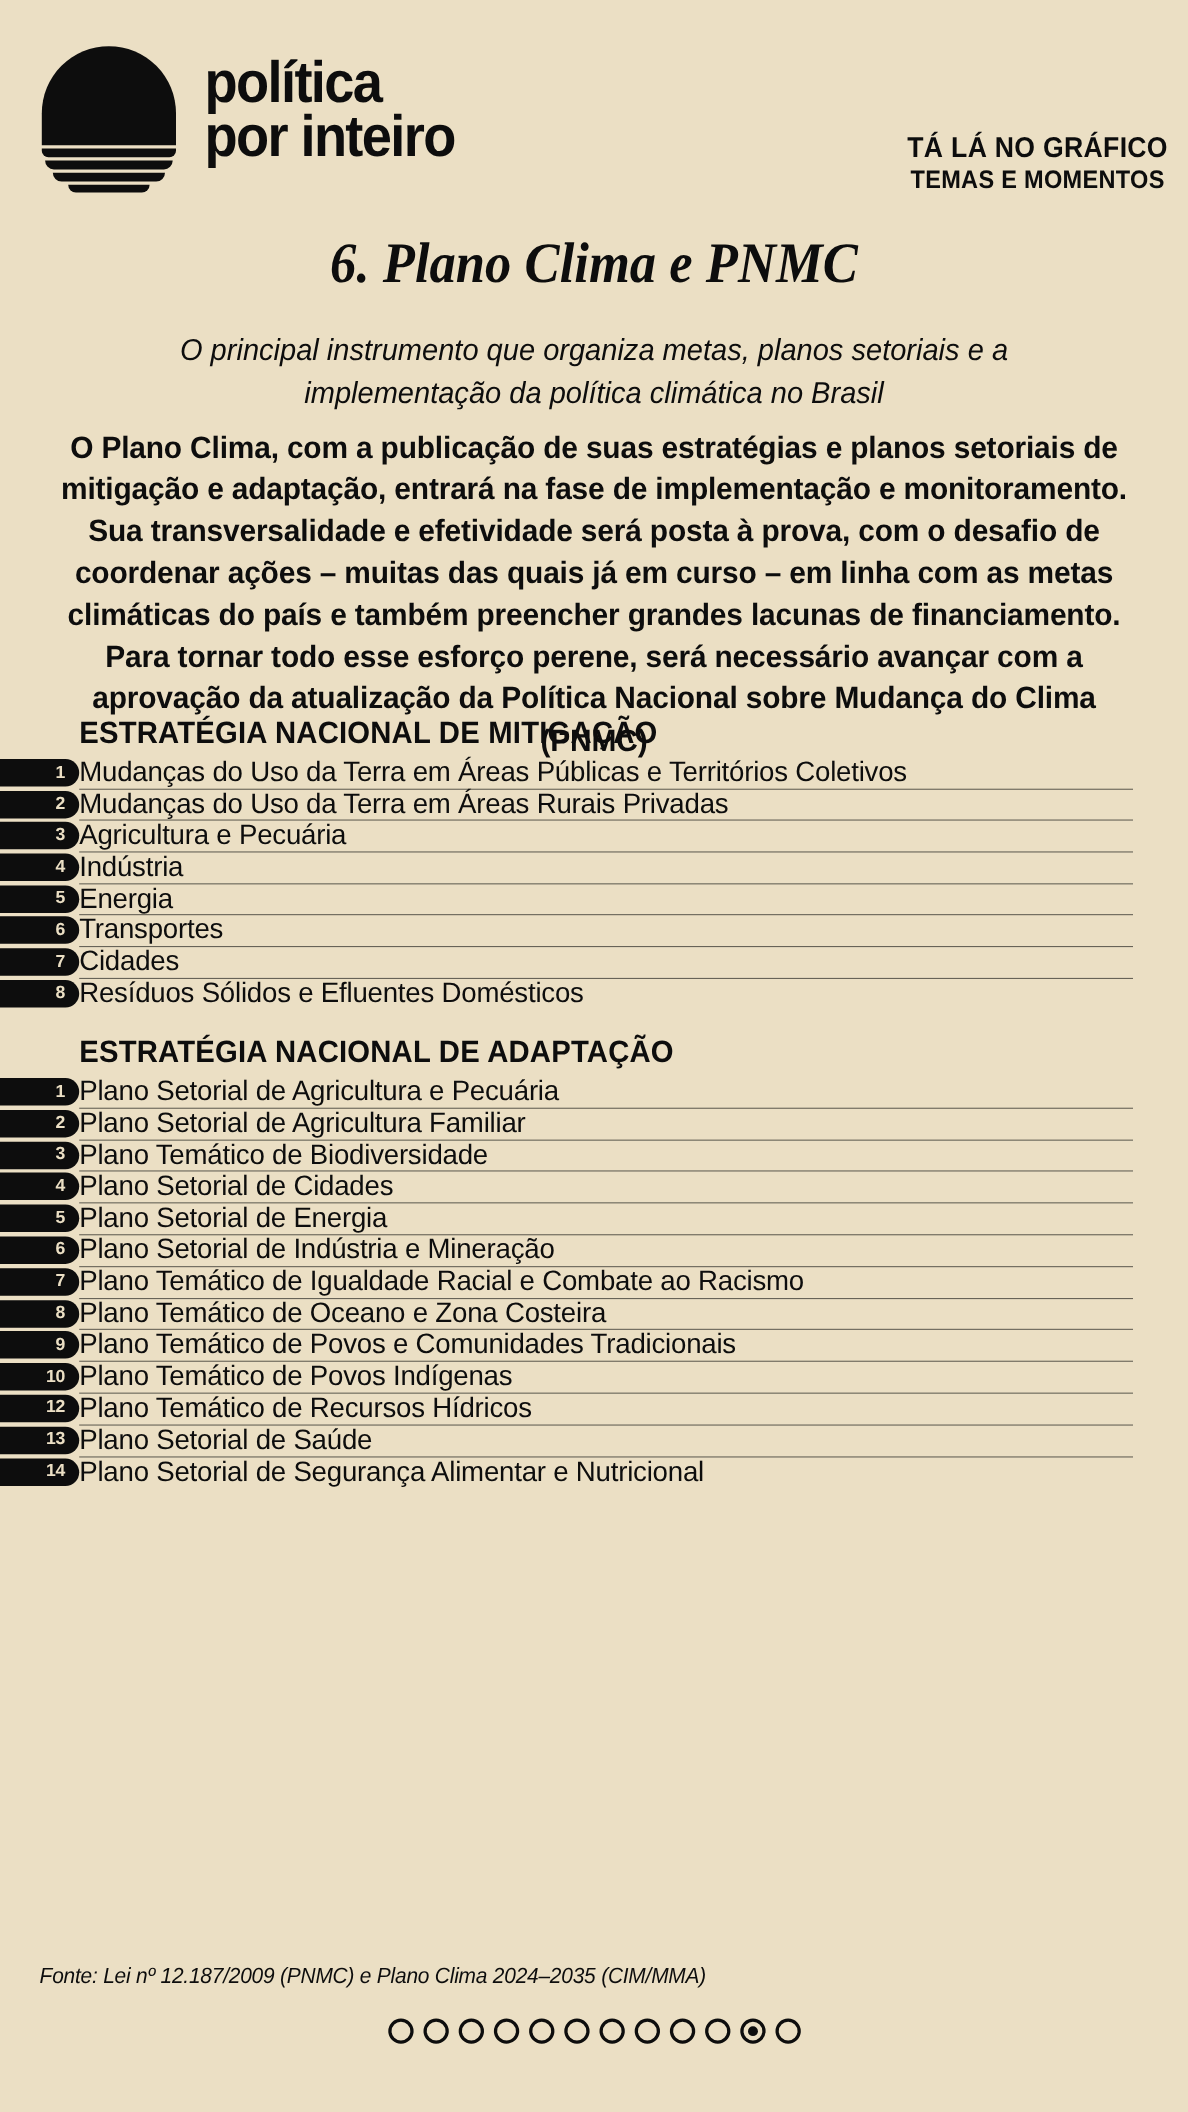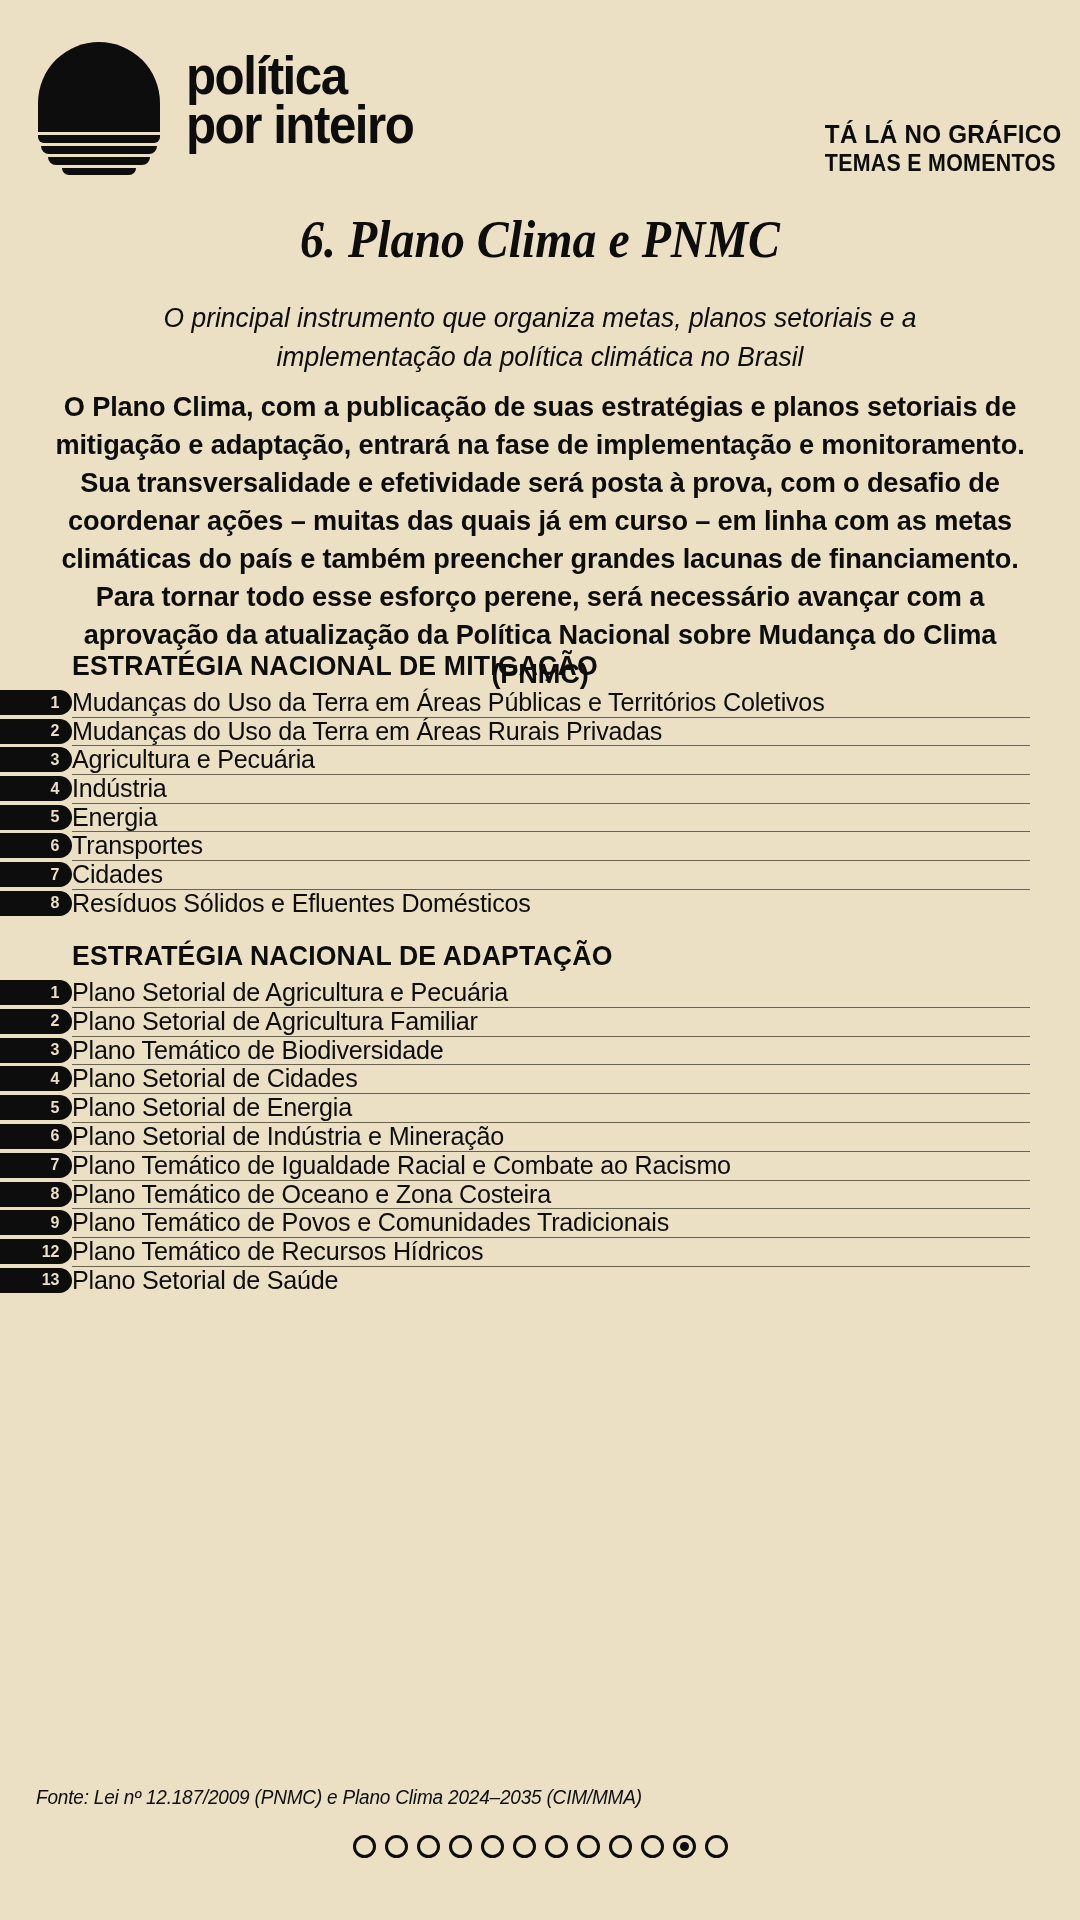--- a/index.html
+++ b/index.html
@@ -68,21 +68,21 @@
     color: #0d0d0d;
     transform: scaleX(0.93);
     transform-origin: left top;
   }
   .wordmark div { white-space: nowrap; }
 
   .kicker {
     position: absolute;
     right: 36px;
     top: 78px;
-    text-align: left;
+    text-align: center;
     font-weight: bold;
     line-height: 1.15;
     letter-spacing: 0.3px;
   }
   .kicker .k1 { font-size: 26px; transform: scaleX(0.93); transform-origin: right center; }
   .kicker .k2 { font-size: 23px; transform: scaleX(0.93); transform-origin: right center; }
 
   
   .title {
     position: absolute;
@@ -345,29 +345,39 @@
       <div class="badge">8</div>
       <div class="row-label">Plano Temático de Oceano e Zona Costeira</div>
       <div class="rule"></div>
     </div>
     <div class="row">
       <div class="badge">9</div>
       <div class="row-label">Plano Temático de Povos e Comunidades Tradicionais</div>
       <div class="rule"></div>
     </div>
     <div class="row">
+      <div class="badge">10</div>
+      <div class="row-label">Plano Temático de Povos Indígenas</div>
+      <div class="rule"></div>
+    </div>
+    <div class="row">
       <div class="badge">12</div>
       <div class="row-label">Plano Temático de Recursos Hídricos</div>
       <div class="rule"></div>
     </div>
     <div class="row">
       <div class="badge">13</div>
       <div class="row-label">Plano Setorial de Saúde</div>
       <div class="rule"></div>
     </div>
+    <div class="row">
+      <div class="badge">14</div>
+      <div class="row-label">Plano Setorial de Segurança Alimentar e Nutricional</div>
+      <div class="rule"></div>
+    </div>
   </div>
 
 <div class="source">Fonte: Lei nº 12.187/2009 (PNMC) e Plano Clima 2024–2035 (CIM/MMA)</div>
 
 <div class="dots">
     <div class="dot"></div>
     <div class="dot"></div>
     <div class="dot"></div>
     <div class="dot"></div>
     <div class="dot"></div>

